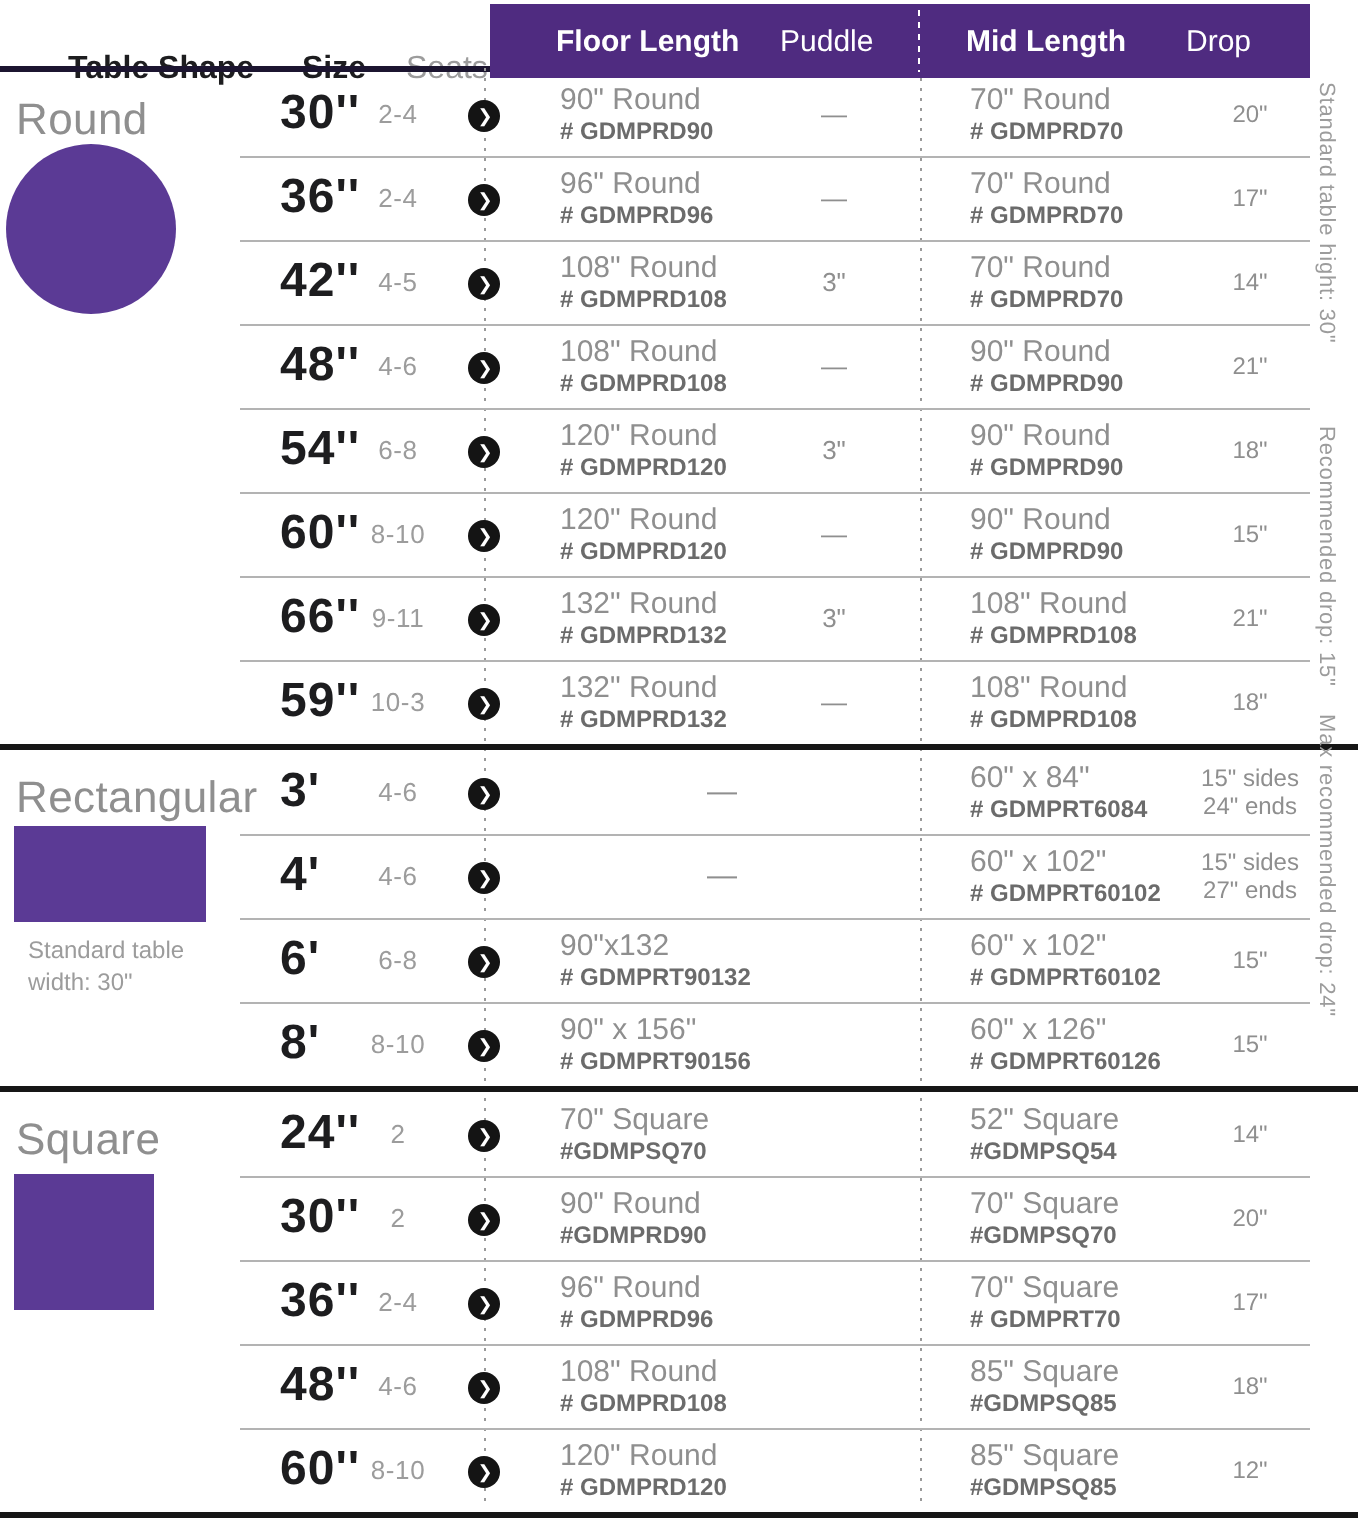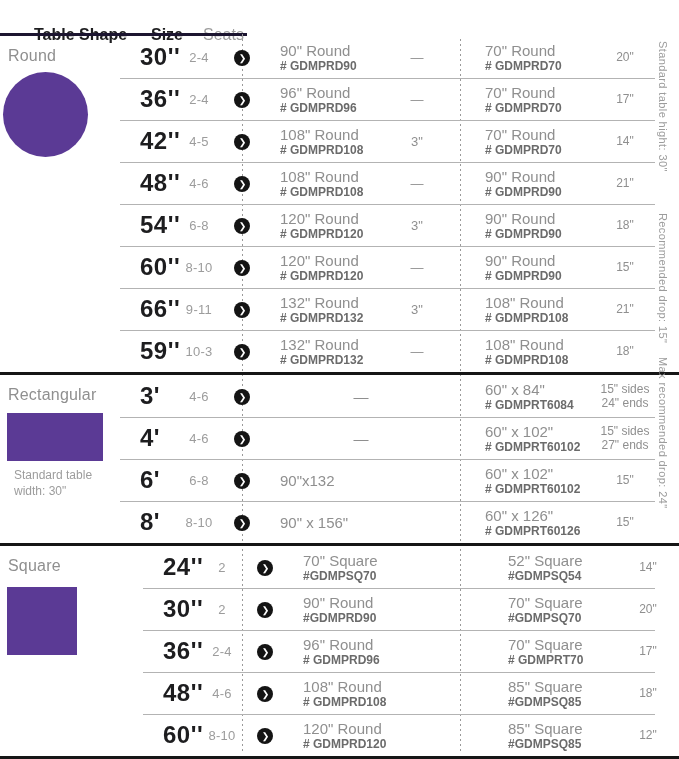--- a/index.html
+++ b/index.html
@@ -33,37 +33,37 @@
     background:repeating-linear-gradient(to bottom,#fff 0 3px,transparent 3px 6px);}
   
   .dotline{position:absolute;width:1px;
     background:repeating-linear-gradient(to bottom,#9a9a9a 0 1.6px,transparent 1.6px 5px);}
   .dot1{left:242px;top:34px;height:719px;}
   .dot2{left:460px;top:39px;height:714px;}
   
   .sections{position:absolute;left:0;top:36px;width:679px;}
   .section{position:relative;}
   .section + .section{border-top:3px solid var(--line-dark);}
-  .section:last-child{border-bottom:3px solid var(--line-dark);padding-left:23px;}
+  .section:last-child{border-bottom:3px solid var(--line-dark);}
   .row{position:relative;height:42px;}
   .row + .row::before{content:"";position:absolute;left:120px;right:24px;top:0;height:1px;background:var(--rowline);}
   .cell{position:absolute;top:50%;transform:translateY(-50%);}
   .c-size{left:140px;font-size:24px;font-weight:bold;color:var(--ink);letter-spacing:.5px;white-space:nowrap;text-align:right;}
   .c-seats{left:167px;width:64px;text-align:center;font-size:13px;color:var(--gray-soft);letter-spacing:.3px;}
   .c-arrow{left:234px;margin-top:1px;width:16px;height:16px;border-radius:50%;background:#141414;color:#fff;
     display:flex;align-items:center;justify-content:center;font-size:9px;line-height:1;padding-left:1px;box-sizing:border-box;}
   .c-floor{left:280px;width:162px;}
   .c-mid{left:485px;width:126px;}
   .val{font-size:15px;color:var(--gray-val);line-height:17px;white-space:nowrap;}
   .pn{font-size:12px;font-weight:bold;color:var(--pn-gray);line-height:14px;white-space:nowrap;}
   .dash{display:block;text-align:center;width:100%;}
   .c-puddle{left:387px;width:60px;text-align:center;font-size:13px;color:var(--gray-val);}
   .c-drop{left:591px;width:68px;text-align:center;font-size:12px;color:var(--gray-val);line-height:14px;white-space:nowrap;}
   
-  .sec-label{position:absolute;left:8px;top:11px;font-size:16px;color:var(--gray-val);letter-spacing:.2px;}
+  .sec-label{position:absolute;left:8px;top:11px;font-size:22px;color:var(--gray-val);letter-spacing:.2px;}
   .sec-shape{position:absolute;background:var(--shape-purple);}
   .shape-circle{left:3px;top:36px;width:85px;height:85px;border-radius:50%;}
   .shape-rect{left:7px;top:38px;width:96px;height:48px;}
   .shape-square{left:7px;top:41px;width:70px;height:68px;}
   .sec-caption{position:absolute;left:14px;top:92px;font-size:12px;color:var(--gray-soft);line-height:16px;}
   
   .side-note{position:absolute;left:657px;writing-mode:vertical-rl;font-size:11px;color:var(--gray-soft);
     letter-spacing:.4px;white-space:nowrap;}
   .note-0{top:41px;}
   .note-1{top:213px;}
@@ -72,20 +72,27 @@
 </head>
 <body>
 
 <div class="page">
 
   <span class="hdr-left-label h-shape">Table Shape</span>
   <span class="hdr-left-label h-size">Size</span>
   <span class="hdr-left-label h-seats">Seats</span>
   <div class="hdr-underline"></div>
 
+  <div class="hdr-band">
+    <span class="band-label h-floor">Floor Length</span>
+    <span class="band-label h-puddle">Puddle</span>
+    <div class="band-dash"></div>
+    <span class="band-label h-mid">Mid Length</span>
+    <span class="band-label h-drop">Drop</span>
+  </div>
 
   <div class="dotline dot1"></div>
   <div class="dotline dot2"></div>
 
   <div class="sections" id="sections">
       <div class="section">
         <div class="sec-label">Round</div>
         <div class="sec-shape shape-circle"></div>
         <div class="row">
           <span class="cell c-size">30''</span>
@@ -262,35 +269,37 @@
             <div>15" sides</div>
             <div>27" ends</div>
           </div>
         </div>
         <div class="row">
           <span class="cell c-size">6'</span>
           <span class="cell c-seats">6-8</span>
           <span class="cell c-arrow">❯</span>
           <div class="cell c-floor">
             <div class="val">90"x132</div>
+            <div class="pn"># GDMPRT90132</div>
           </div>
           <div class="cell c-mid">
             <div class="val">60" x 102"</div>
             <div class="pn"># GDMPRT60102</div>
           </div>
           <div class="cell c-drop">
             <div>15"</div>
           </div>
         </div>
         <div class="row">
           <span class="cell c-size">8'</span>
           <span class="cell c-seats">8-10</span>
           <span class="cell c-arrow">❯</span>
           <div class="cell c-floor">
             <div class="val">90" x 156"</div>
+            <div class="pn"># GDMPRT90156</div>
           </div>
           <div class="cell c-mid">
             <div class="val">60" x 126"</div>
             <div class="pn"># GDMPRT60126</div>
           </div>
           <div class="cell c-drop">
             <div>15"</div>
           </div>
         </div>
       </div>

